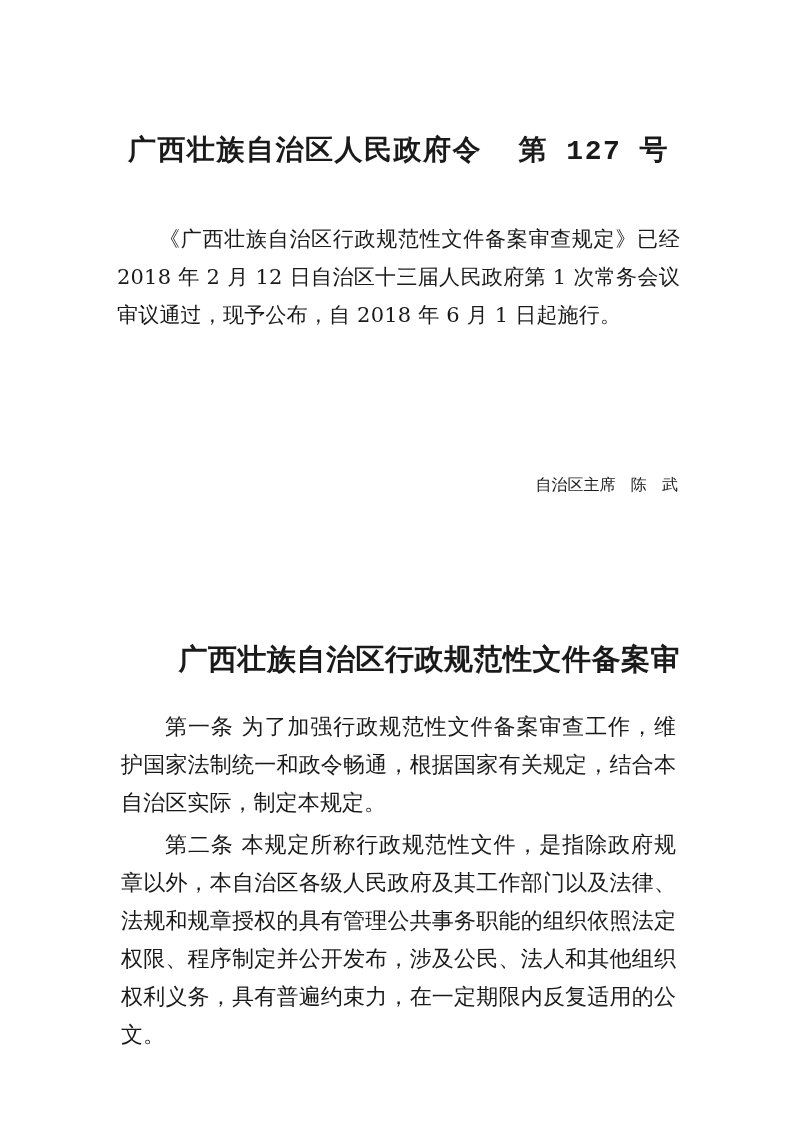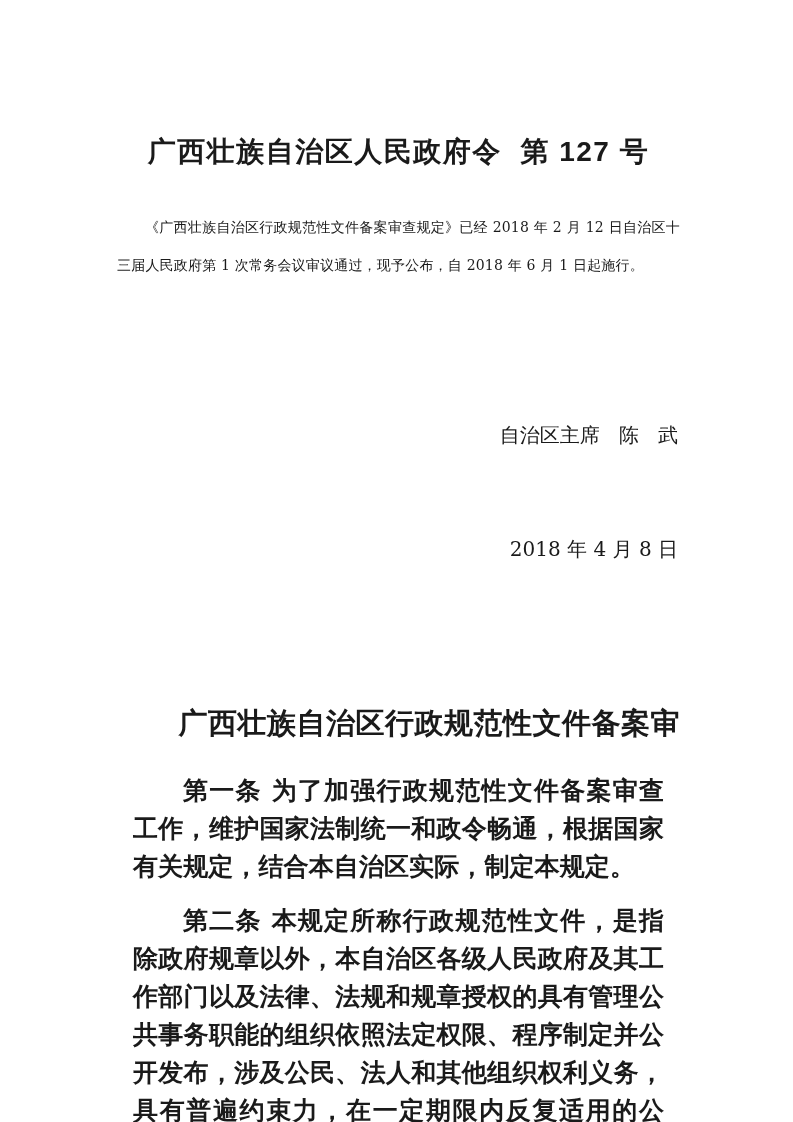--- a/index.html
+++ b/index.html
@@ -32,39 +32,39 @@
   }
 
   
   .decree-title {
     margin-top: 132px;
     text-align: center;
     font-size: 28px;
     line-height: 40px;
     letter-spacing: 1.5px;
     white-space: pre;
-    font-family: Liberation Sans, sans-serif;
+    font-family: Liberation Mono, monospace;
   }
 
   
   .announce {
-    margin-top: 36px;
-    font-size: 14px;
+    margin-top: 48px;
+    font-size: 21px;
     line-height: 38px;
     text-align: justify;
     text-justify: inter-ideograph;
     text-indent: 2em;
     letter-spacing: 0.2px;
   }
 
   
   .signature {
     margin-top: 56px;
     text-align: right;
-    font-size: 20px;
+    font-size: 16px;
     line-height: 38px;
     white-space: pre;
   }
   .signature .sig-line {
     display: block;
     padding-right: 2px;
   }
 
   
   .reg-heading {
@@ -76,43 +76,41 @@
   }
   .reg-heading .reg-line {
     display: block;
   }
 
   
   .articles {
     margin-top: 26px;
   }
   .article {
-    font-size: 25px;
+    font-size: 22px;
     line-height: 38px;
     text-align: justify;
     text-justify: inter-ideograph;
     text-indent: 2em;
     letter-spacing: 0.1px;
-    margin: 16px;
-    font-weight: bold;
+    margin: 4px;
   }
 </style>
 </head>
 <body>
 
 <div class="page">
   <div class="content">
 
     <h1 class="decree-title">广西壮族自治区人民政府令  第 127 号</h1>
 
     <p class="announce">《广西壮族自治区行政规范性文件备案审查规定》已经 2018 年 2 月 12 日自治区十三届人民政府第 1 次常务会议审议通过，现予公布，自 2018 年  6 月 1 日起施行。</p>
 
     <div class="signature">
       <span class="sig-line">自治区主席   陈   武</span>
-      <span class="sig-line">2018 年 4 月 8 日</span>
     </div>
 
     <h2 class="reg-heading">
       <span class="reg-line">广西壮族自治区行政规范性文件备案审</span>
     </h2>
 
     <div class="articles">
       <p class="article">第一条  为了加强行政规范性文件备案审查工作，维护国家法制统一和政令畅通，根据国家有关规定，结合本自治区实际，制定本规定。</p>
       <p class="article">第二条   本规定所称行政规范性文件，是指除政府规章以外，本自治区各级人民政府及其工作部门以及法律、法规和规章授权的具有管理公共事务职能的组织依照法定权限、程序制定并公开发布，涉及公民、法人和其他组织权利义务，具有普遍约束力，在一定期限内反复适用的公文。</p>
 

